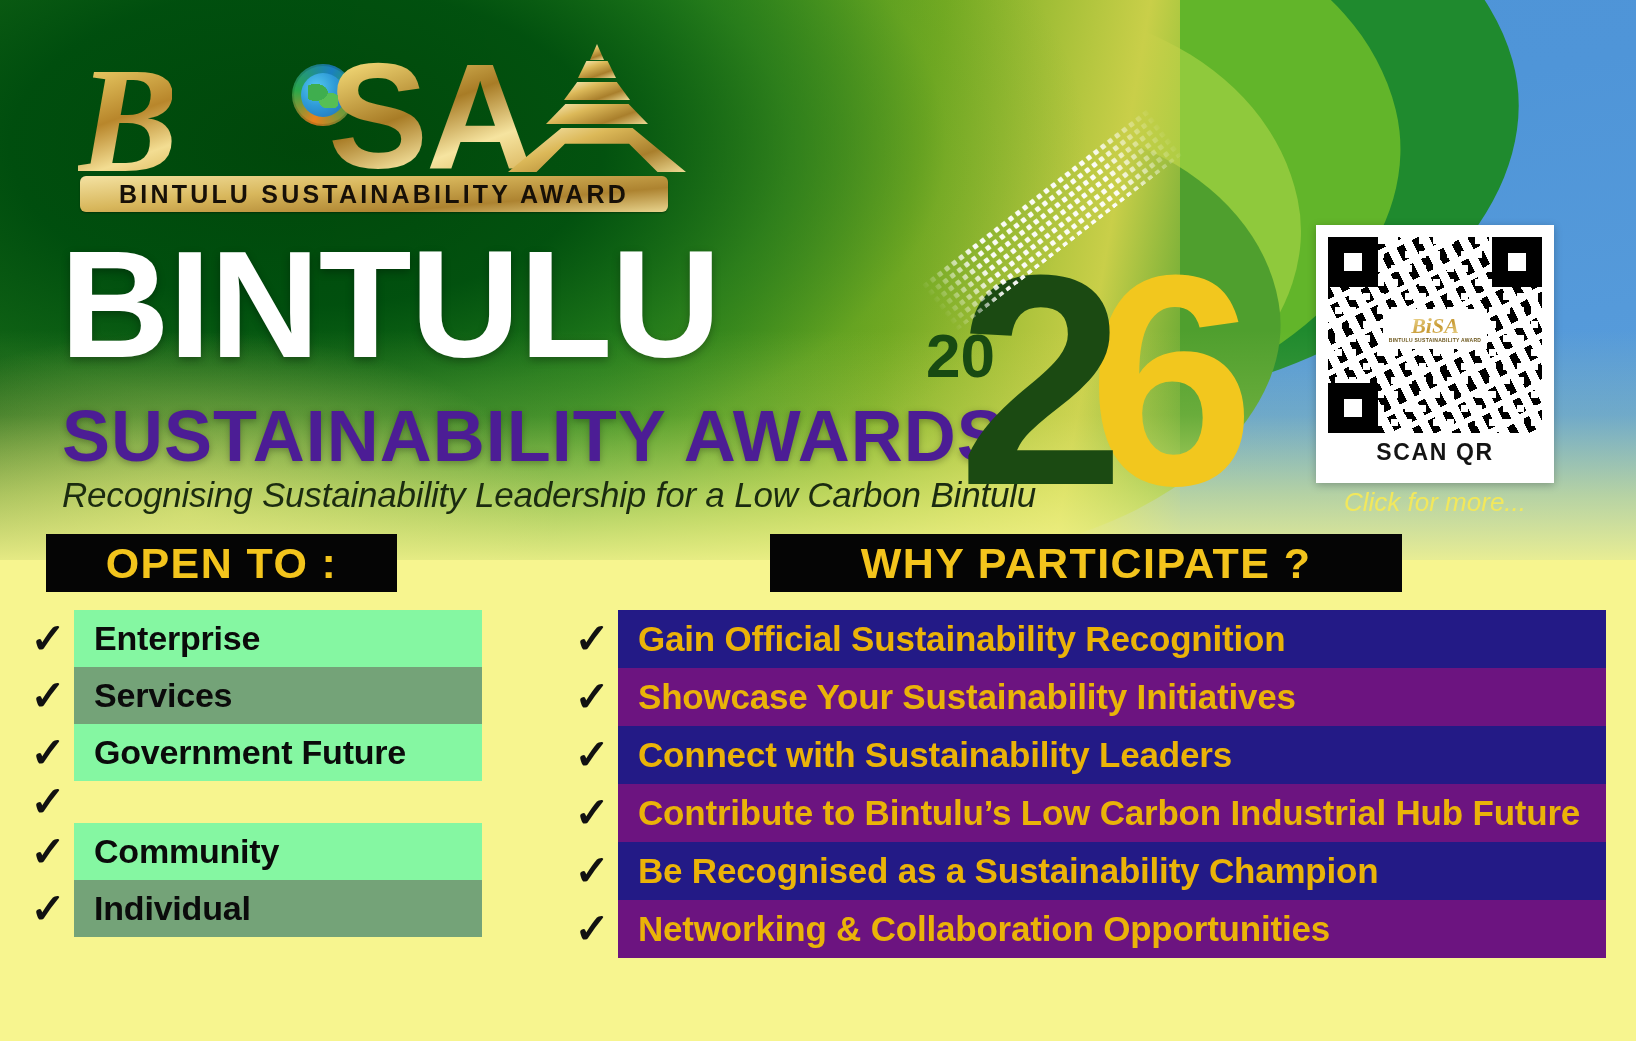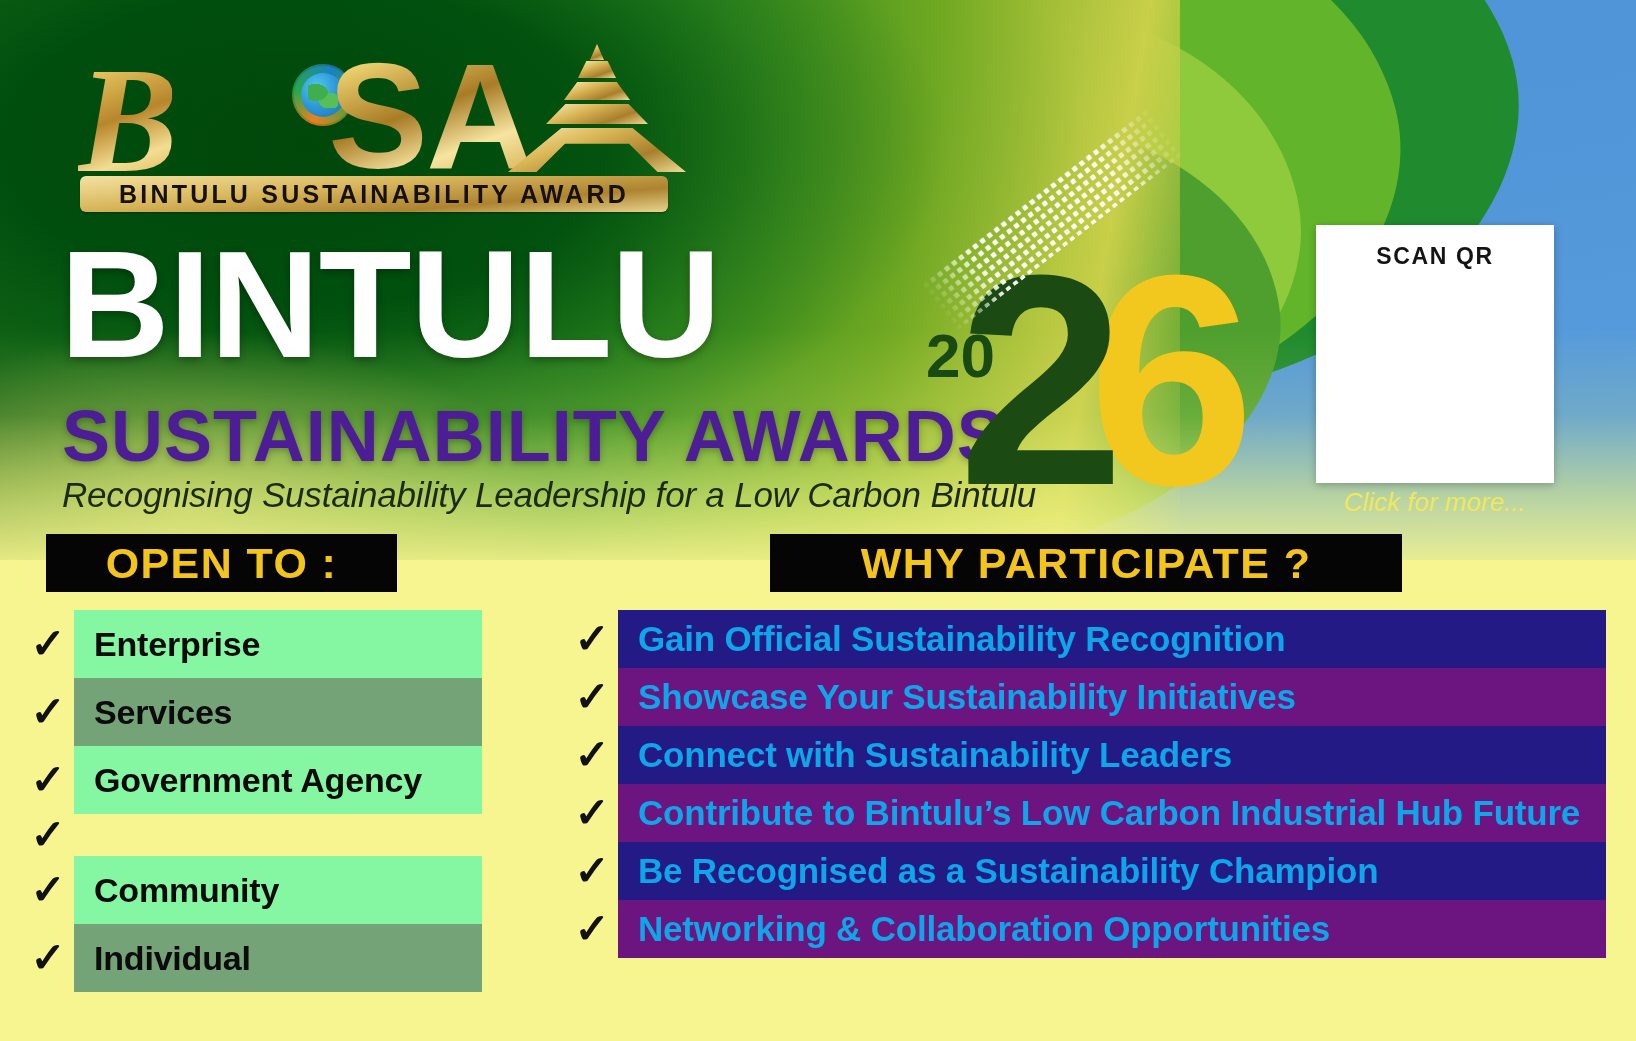--- a/index.html
+++ b/index.html
@@ -256,30 +256,30 @@
   .row .bar {
     flex:1 1 auto; height:56px; display:flex; align-items:center;
     padding-left:20px;
   }
   .row .bar span {
     font-size:34px; font-weight:bold; letter-spacing:-0.2px;
     font-family:"Liberation Sans", sans-serif;
   }
 
   
-  .list-open .row .bar { height:68px; }
+  .list-open .row .bar { height:57px; }
   .list-open .row.odd  .bar { background:#85f7a2; }
   .list-open .row.even .bar { background:#74a378; }
   .list-open .row .bar span { color:#0b0b0b; }
 
   
   .list-why .row .bar { height:58px; }
   .list-why .row.odd  .bar { background:#231a86; }
   .list-why .row.even .bar { background:#6c1480; }
-  .list-why .row .bar span { color:#0ea5e9; }
+  .list-why .row .bar span { color:#eab308; }
   .list-why .row .bar span { font-size:35px; }
 </style>
 </head>
 <body>
 
 <div class="poster">
 
   <div class="bg-sky"></div>
   <div class="wave wave1"></div>
   <div class="wave wave2"></div>
@@ -323,20 +323,29 @@
   <div class="tagline">Recognising Sustainability Leadership for a Low Carbon Bintulu</div>
 
   <div class="year">
     <div class="yr-6">6</div>
     <div class="yr-2">2</div>
     <div class="yr-20">20</div>
     <div class="yr-stripe"></div>
   </div>
 
   <div class="qr-card">
+    <div class="qr-grid">
+      <div class="qr-eye tl"></div>
+      <div class="qr-eye tr"></div>
+      <div class="qr-eye bl"></div>
+      <div class="qr-logo">
+        <em>BiSA</em>
+        <small>BINTULU SUSTAINABILITY AWARD</small>
+      </div>
+    </div>
     <div class="qr-scan">SCAN QR</div>
   </div>
   <div class="qr-click">Click for more...</div>
 
   <div class="hdr hdr-why">
     <span>WHY PARTICIPATE ?</span>
   </div>
   <div class="hdr hdr-open">
     <span>OPEN TO :</span>
   </div>
@@ -350,21 +359,21 @@
     </div>
     <div class="row even">
       <div class="tick">✓</div>
       <div class="bar">
         <span>Services</span>
       </div>
     </div>
     <div class="row odd">
       <div class="tick">✓</div>
       <div class="bar">
-        <span>Government Agency</span>
+        <span>Government Future</span>
       </div>
     </div>
     <div class="row even">
       <div class="tick">✓</div>
     </div>
     <div class="row odd">
       <div class="tick">✓</div>
       <div class="bar">
         <span>Community</span>
       </div>

